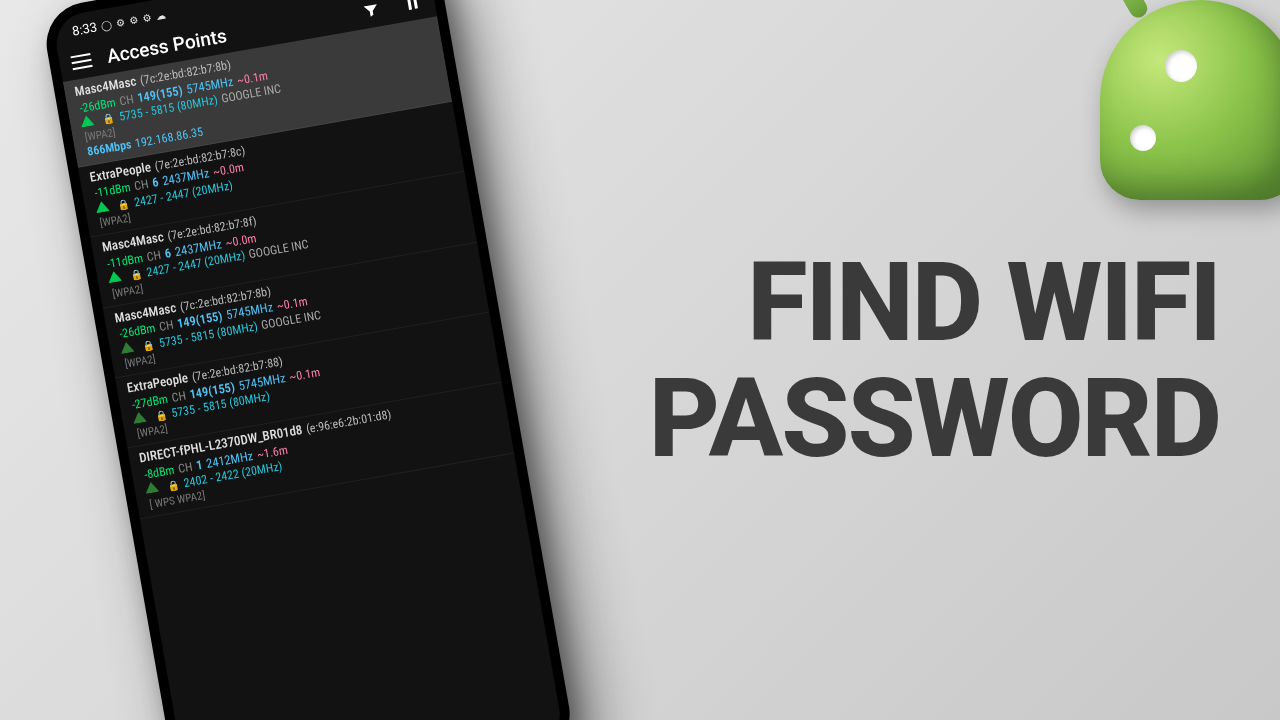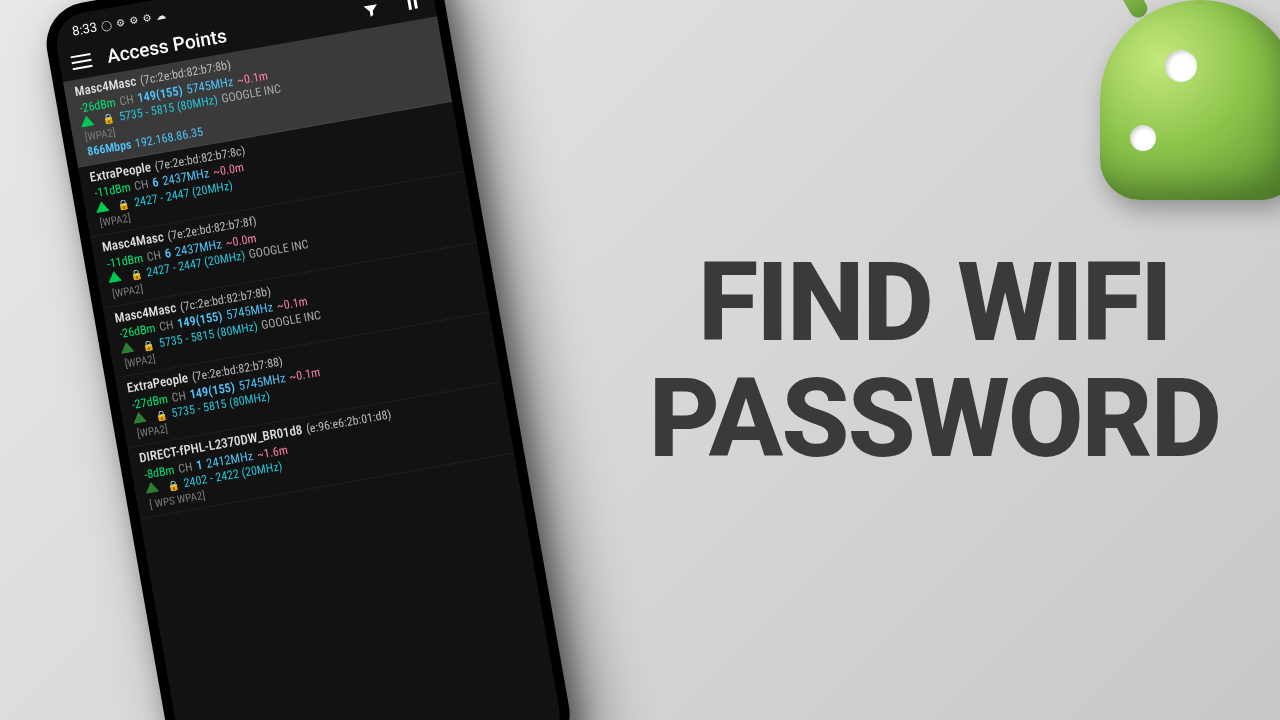--- a/index.html
+++ b/index.html
@@ -5,21 +5,21 @@
   * { margin: 0; padding: 0; box-sizing: border-box; }
   html, body { width: 1280px; height: 720px; overflow: hidden; font-family: -apple-system, BlinkMacSystemFont, "Segoe UI", Roboto, sans-serif; }
   body { background: linear-gradient(135deg, #e8e8e8 0%, #d8d8d8 50%, #c8c8c8 100%); position: relative; }
 
   
   .headline {
     position: absolute;
     right: 60px;
     top: 50%;
     transform: translateY(-50%);
-    text-align: center;
+    text-align: right;
   }
   .headline div {
     font-size: 110px;
     font-weight: 800;
     color: #3a3a3a;
     line-height: 1.05;
     letter-spacing: -2px;
   }
 
   

